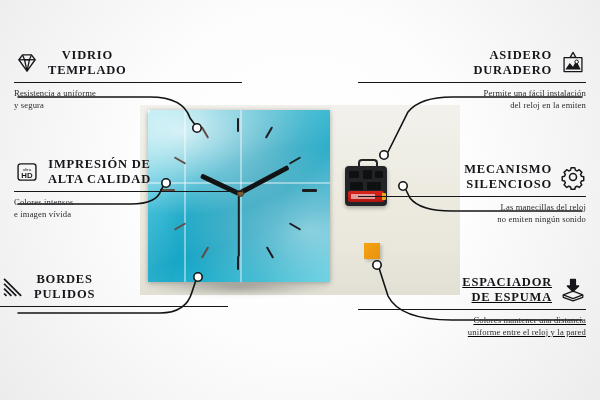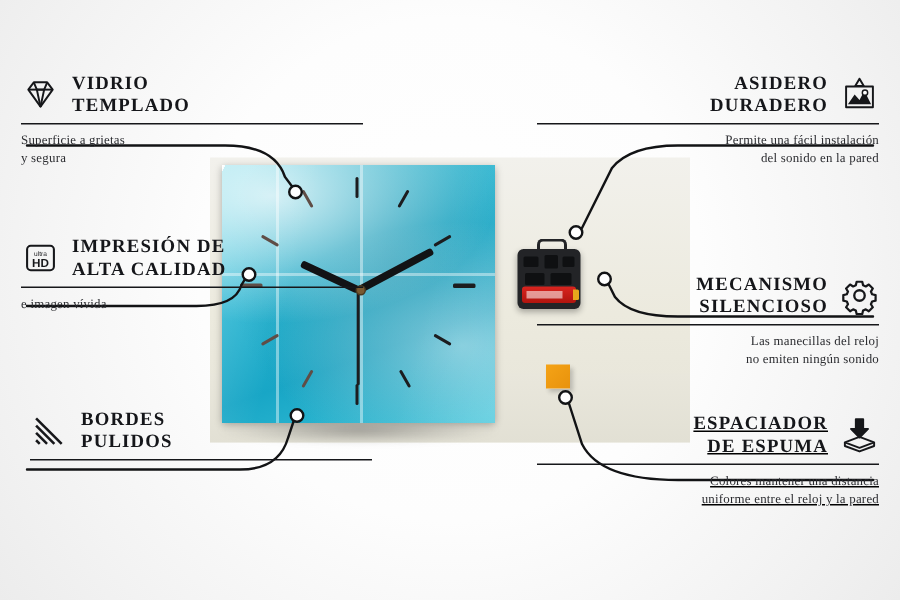--- a/index.html
+++ b/index.html
@@ -81,37 +81,37 @@
   
   .wires{position:absolute;left:0;top:0;width:600px;height:400px;pointer-events:none;}
   
   .feat{position:absolute;width:228px;}
   .feat .head{display:flex;align-items:center;gap:8px;}
   .feat.left .head{justify-content:flex-start;}
   .feat.right .head{justify-content:flex-end;}
   .feat .ttl{
     font-family:"Liberation Serif", serif;
     font-weight:700;font-size:12.5px;letter-spacing:.8px;
-    color:#15161a;line-height:1.22;text-transform:uppercase;
+    color:#15161a;line-height:1.22;text-transform:uppercase;text-align:center;
   }
   .feat.right .ttl{text-align:right;}
   .feat .rule{height:1.4px;background:#16171a;margin:3px 0 4px;}
   .feat .sub{
     font-family:"Liberation Serif", serif;
     font-size:8.6px;line-height:1.42;color:#2b2c30;letter-spacing:.15px;
   }
   .feat.right .sub{text-align:right;}
   .ico{width:26px;height:26px;flex:0 0 26px;display:block;}
   .feat.left .ico{order:-1;}
   
   #f-vidrio   {left:14px;  top:48px;}
   #f-impresion{left:14px;  top:157px;}
-  #f-bordes   {left:20px;  top:272px;}
+  #f-bordes   {left:0;  top:272px;}
   #f-asidero  {left:358px; top:48px;}
-  #f-mecanismo{left:358px; top:162px;margin-top:20px;}
+  #f-mecanismo{left:358px; top:162px;}
   #f-espaciador{left:358px;top:275px;text-decoration:underline;}
 </style>
 </head>
 <body>
 
 <div id="stage">
 
   <div class="photo">
     <div class="photo-floor"></div>
   </div>
@@ -189,39 +189,40 @@
             <path d="M13,12 L19,12"></path>
         </g>
       </svg>
       <div class="ttl">
         <div>VIDRIO</div>
         <div>TEMPLADO</div>
       </div>
     </div>
     <div class="rule"></div>
     <div class="sub">
-      <div>Superficie a grietas</div>
+      <div>Resistencia a uniforme</div>
       <div>y segura</div>
     </div>
   </div>
 
   <div class="feat left" id="f-impresion">
     <div class="head">
       <svg class="ico" viewBox="0 0 32 32">
         <rect x="5" y="6" width="22" height="20" rx="3" fill="none" stroke="#16171a" stroke-width="1.7"></rect>
         <text x="16" y="14.2" text-anchor="middle" font-family="Liberation Sans, sans-serif" font-size="5.4" fill="#16171a">ultra</text>
         <text x="16" y="23" text-anchor="middle" font-family="Liberation Sans, sans-serif" font-size="9.6" font-weight="bold" fill="#16171a">HD</text>
       </svg>
       <div class="ttl">
         <div>IMPRESIÓN DE</div>
         <div>ALTA CALIDAD</div>
       </div>
     </div>
     <div class="rule"></div>
     <div class="sub">
+      <div>Colores intensos</div>
       <div>e imagen vívida</div>
     </div>
   </div>
 
   <div class="feat left" id="f-bordes">
     <div class="head">
       <svg class="ico" viewBox="0 0 32 32">
         <g stroke="#16171a" stroke-width="2.1" stroke-linecap="butt">
           <line x1="5" y1="6" x2="26" y2="27"></line>
           <line x1="5" y1="12" x2="20" y2="27"></line>
@@ -248,21 +249,21 @@
           <path d="M16,3 L12.5,9 L19.5,9 Z"></path>
           <rect x="5" y="9.5" width="22" height="17"></rect>
           <path d="M6.5,24 L12,16 L16,20.5 L20,13 L25.5,24 Z" fill="#16171a" stroke="none"></path>
           <circle cx="20.5" cy="14.5" r="2.2" fill="#ffffff" stroke="#16171a" stroke-width="1.2"></circle>
         </g>
       </svg>
     </div>
     <div class="rule"></div>
     <div class="sub">
       <div>Permite una fácil instalación</div>
-      <div>del sonido en la pared</div>
+      <div>del reloj en la emiten</div>
     </div>
   </div>
 
   <div class="feat right" id="f-mecanismo">
     <div class="head">
       <div class="ttl">
         <div>MECANISMO</div>
         <div>SILENCIOSO</div>
       </div>
       <svg class="ico" viewBox="0 0 32 32">

